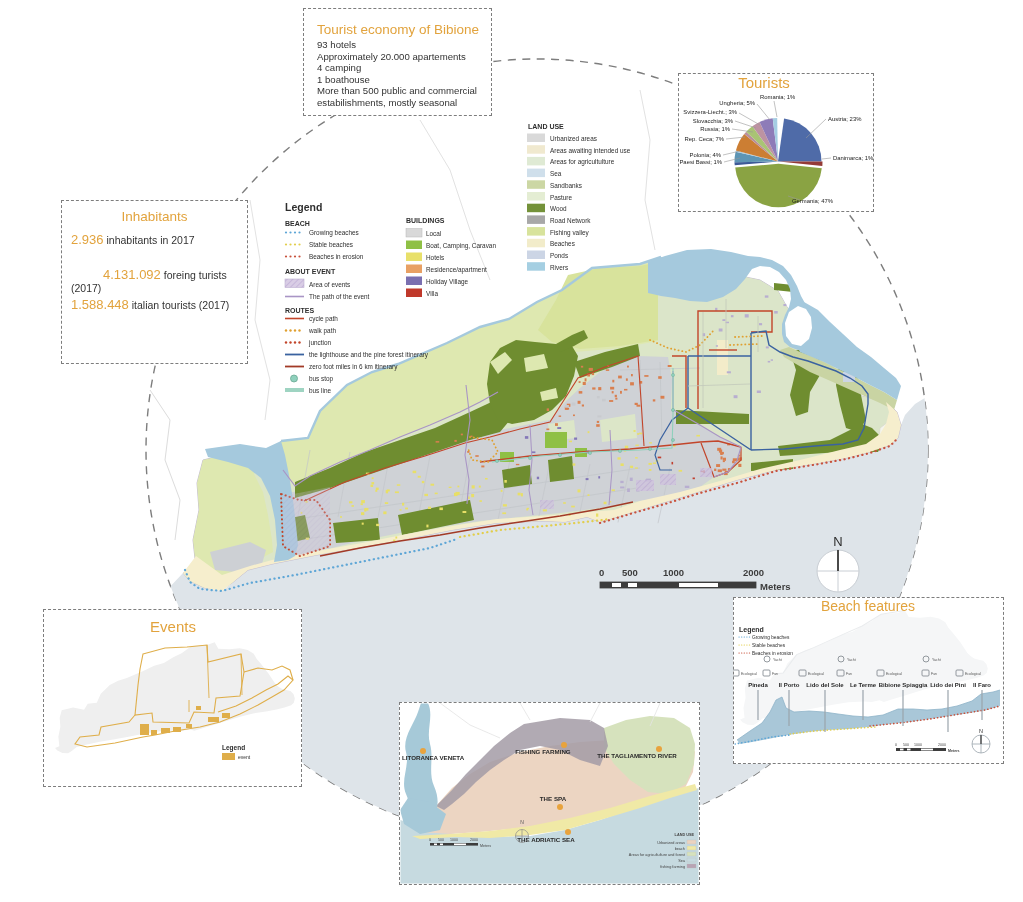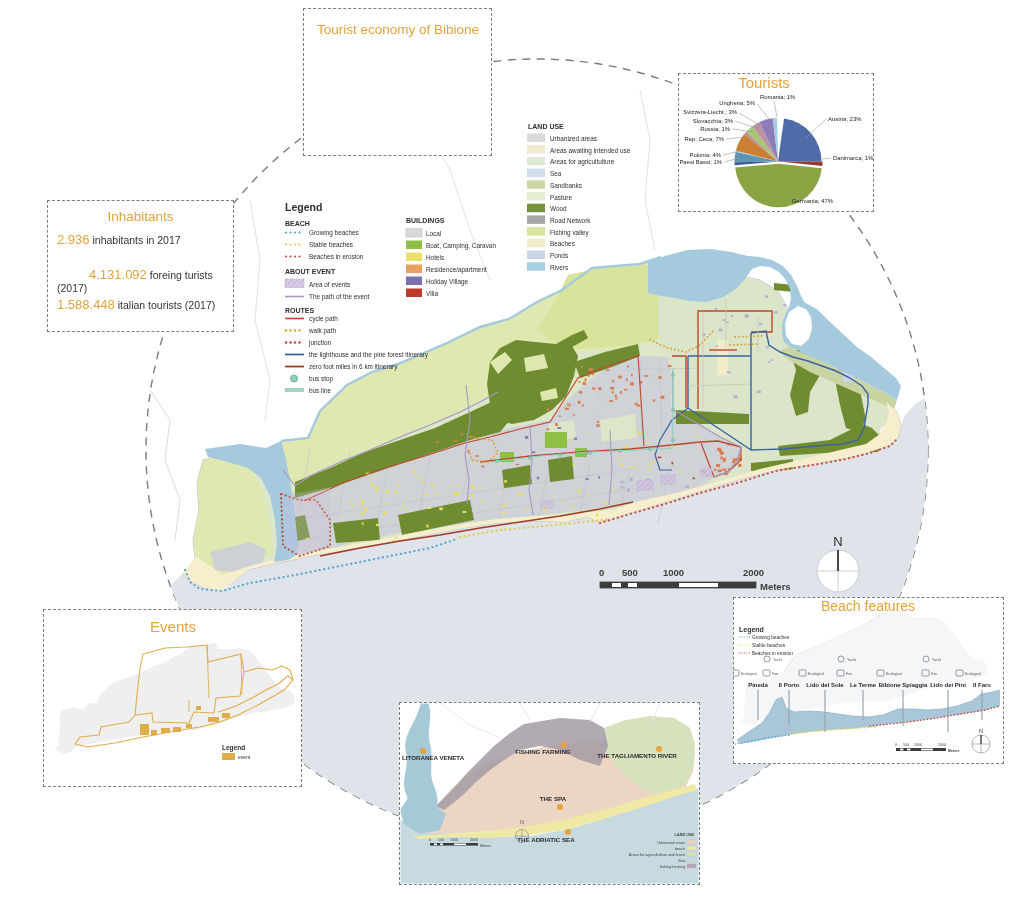--- a/index.html
+++ b/index.html
@@ -475,25 +475,26 @@
 <rect x="527" y="180.3" width="18" height="8.5" fill="#ccd7a4"></rect>
 <rect x="527" y="192" width="18" height="8.5" fill="#e4edd3"></rect>
 <rect x="527" y="203.7" width="18" height="8.5" fill="#74923a"></rect>
 <rect x="527" y="215.4" width="18" height="8.5" fill="#a8a8a8"></rect>
 <rect x="527" y="227.1" width="18" height="8.5" fill="#d8e39c"></rect>
 <rect x="527" y="238.8" width="18" height="8.5" fill="#f2ecca"></rect>
 <rect x="527" y="250.5" width="18" height="8.5" fill="#ccd5e5"></rect>
 <rect x="527" y="262.2" width="18" height="8.5" fill="#a5cfe2"></rect>
 </svg>
 
-<div class="box" style="left:303px; top:8px; width:189px; height:148px;">
+<div class="box" style="left:303px; top:8px; width:189px; height:108px;">
   <div class="ttl" style="font-size:13.5px; margin:13px 0 2px 13px;">Tourist economy of Bibione</div>
+  <div style="font-size:9.6px; color:#333; margin-left:13px; line-height:11.5px;">93 hotels<br>Approximately 20.000 apartements<br>4 camping<br>1 boathouse<br>More than 500 public and commercial<br>estabilishments, mostly seasonal</div>
 </div>
 
-<div class="box" style="left:47px; top:200px; width:187px; height:132px;">
+<div class="box" style="left:61px; top:200px; width:187px; height:164px;">
   <div class="ttl" style="font-size:13.5px; text-align:center; margin-top:8px;">Inhabitants</div>
   <div style="font-size:10.5px; color:#333; margin:8px 0 0 9px;"><span class="ttl" style="font-size:13px;">2.936</span> inhabitants in 2017</div>
   <div style="font-size:10.5px; color:#333; margin:20px 0 0 9px;"><span class="ttl" style="font-size:13px;margin-left:32px;">4.131.092</span> foreing turists (2017)</div>
   <div style="font-size:10.5px; color:#333; margin:3px 0 0 9px;"><span class="ttl" style="font-size:13px;margin-top:12px;">1.588.448</span> italian tourists (2017)</div>
 </div>
 
 <div class="box" style="left:678px; top:73px; width:196px; height:139px;"></div>
 <svg style="left:678px; top:73px;" width="196" height="139" viewBox="678 73 196 139">
 
 <text x="764" y="88" text-anchor="middle" font-size="15" fill="#e2a33d" font-family="Liberation Sans, sans-serif">Tourists</text>

